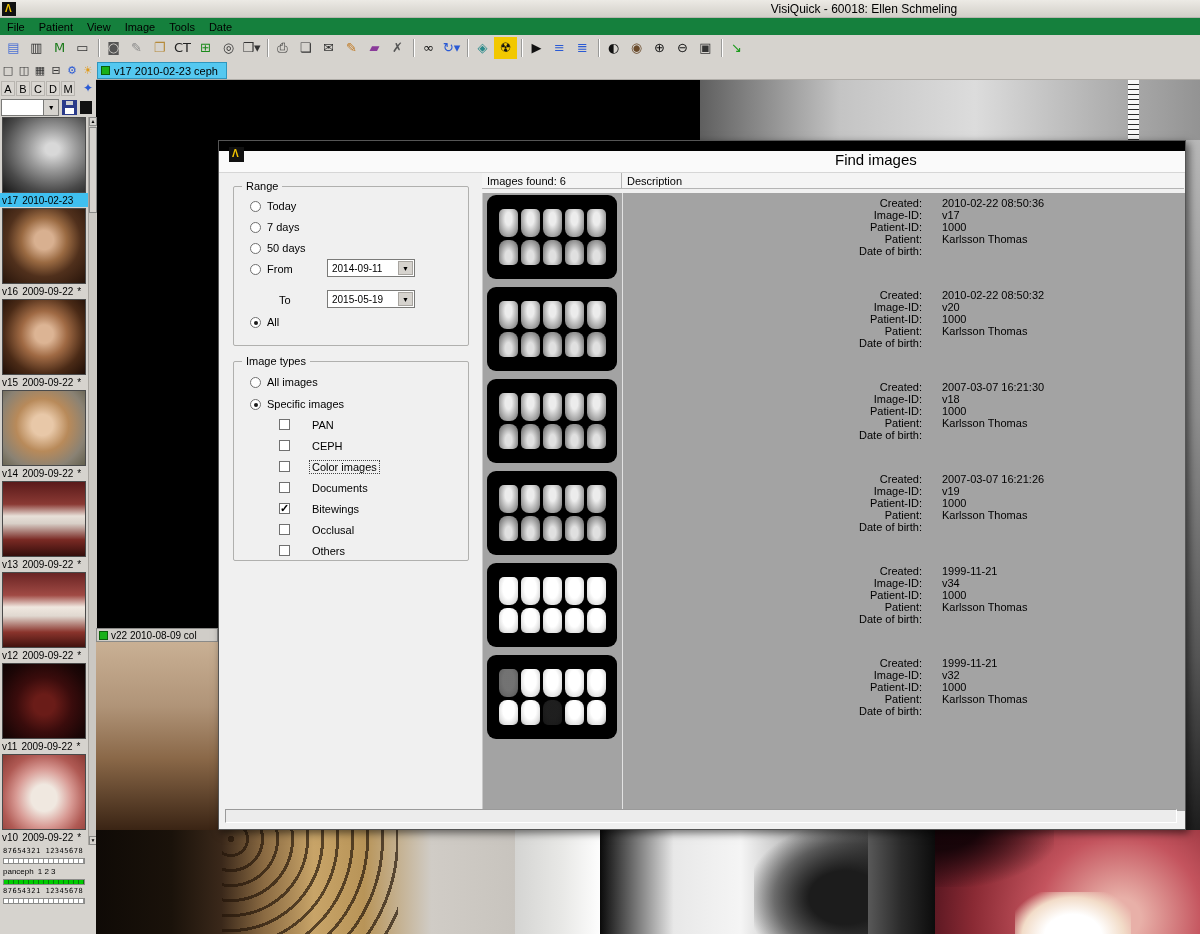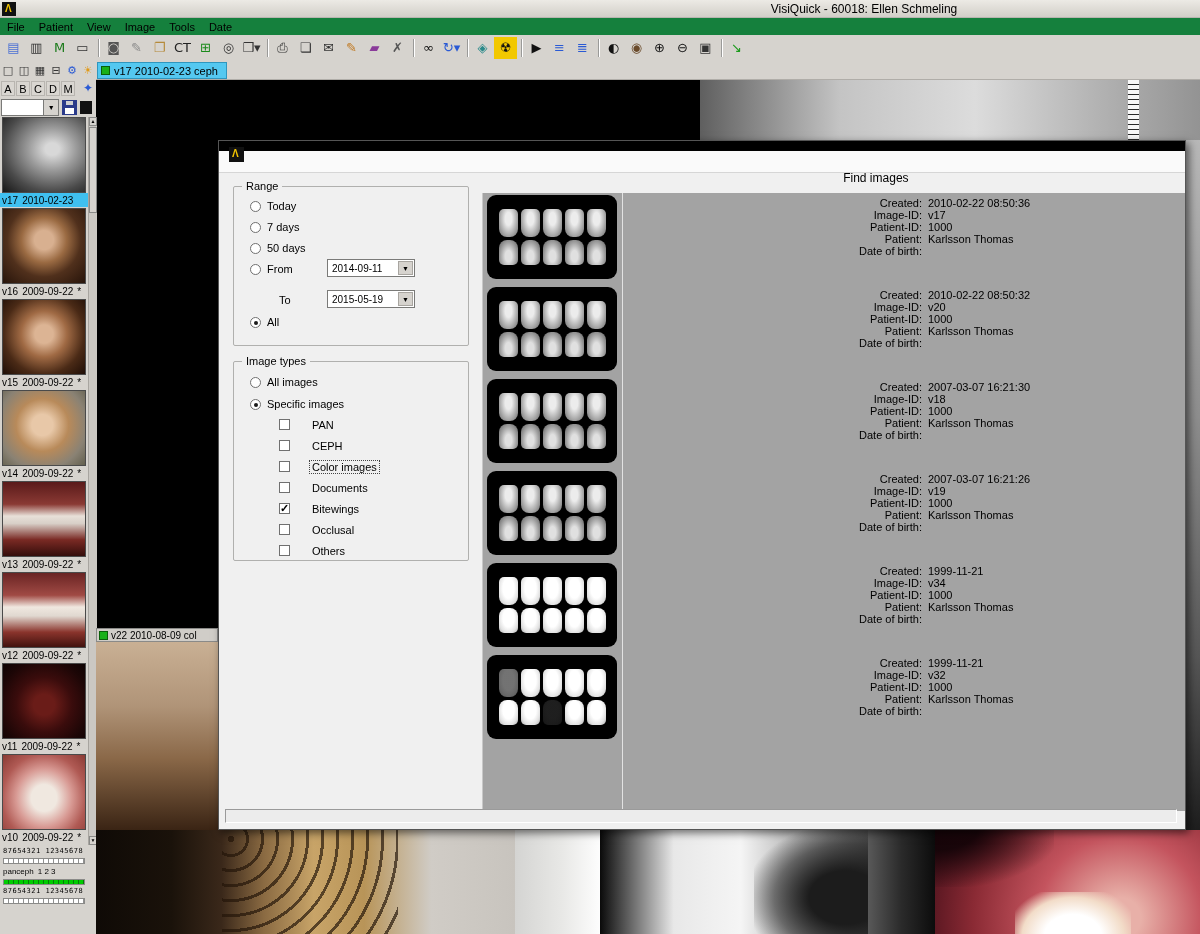--- a/index.html
+++ b/index.html
@@ -106,21 +106,21 @@
       background:radial-gradient(ellipse at 0% 0%,rgba(20,4,8,.95) 25%,transparent 75%)}
   #photo-intraoral .teeth{position:absolute;left:30%;bottom:0;width:44%;height:40%;
       background:radial-gradient(ellipse at 50% 105%,#fff 35%,#f2dcc8 62%,transparent 82%)}
 
   
   #dialog{position:absolute;left:218px;top:140px;width:968px;height:690px;background:#f0f0f0;
           border:1px solid #555;box-shadow:3px 3px 8px rgba(0,0,0,.55);z-index:10}
   #dlg-band{position:absolute;left:0;top:0;width:100%;height:10px;background:#000}
   #dlg-titlebar{position:absolute;left:0;top:10px;width:100%;height:22px;background:#fafafa;border-bottom:1px solid #d6d6d6}
   #dlg-titlebar .app-logo{position:absolute;left:10px;top:-4px;margin:0;width:15px;height:15px}
-  #dlg-titlebar .t{position:absolute;left:68%;transform:translateX(-50%);top:20px;font-size:12px;white-space:nowrap}
+  #dlg-titlebar .t{position:absolute;left:68%;transform:translateX(-50%);top:0;font-size:15px;white-space:nowrap}
   #dlg-headers{position:absolute;left:263px;top:32px;right:1px;height:16px;background:#f4f4f4;
                border-bottom:1px solid #b4b4b4;display:flex;align-items:center}
   #dlg-headers .h1{width:139px;padding-left:5px}
   #dlg-headers .h2{flex:1;padding-left:5px;border-left:1px solid #b4b4b4;height:100%;display:flex;align-items:center}
   #dlg-list{position:absolute;left:263px;top:52px;width:703px;height:618px;background:#a3a3a3;border-left:1px solid #c8c8c8}
   #dlg-list::before{content:"";position:absolute;left:139px;top:0;bottom:0;width:1px;background:#e2e2e2}
   #dlg-status{position:absolute;left:6px;bottom:6px;width:952px;height:14px;background:#ececec;
               border:1px solid;border-color:#9a9a9a #fff #fff #9a9a9a}
 
   .groupbox{position:absolute;border:1px solid #b0b0ae;border-radius:2px}
@@ -150,21 +150,21 @@
          background:radial-gradient(ellipse at 50% 35%,#ececec 25%,#b0b0b0 60%,#6a6a6a 100%)}
   .trow.lower .tooth{height:25px;border-radius:8px 8px 5px 5px;
          background:radial-gradient(ellipse at 50% 65%,#e0e0e0 25%,#a0a0a0 60%,#5a5a5a 100%)}
   #dlg-list > div:nth-of-type(5) .tooth,
   #dlg-list > div:nth-of-type(6) .tooth{background:radial-gradient(ellipse at 50% 40%,#ffffff 42%,#e2e2e2 72%,#a8a8a8 100%)}
   #dlg-list > div:nth-of-type(6) .trow.lower .tooth:nth-child(3){opacity:.12}
   #dlg-list > div:nth-of-type(6) .trow.upper .tooth:nth-child(1){opacity:.45}
   .r-desc{flex:1;padding-top:2px}
   .d-line{display:flex;line-height:12px}
   .d-line .lbl{width:305px;text-align:right;flex:none}
-  .d-line .val{margin-left:6px}
+  .d-line .val{margin-left:20px}
 </style>
 </head>
 <body>
 
 <div id="titlebar">
   <span class="app-logo"></span>
   <span class="title">VisiQuick - 60018: Ellen Schmeling</span>
 </div>
 
 <div id="menubar">
@@ -452,20 +452,24 @@
     </div>
 </div>
 
 <div id="dialog">
   <div id="dlg-band"></div>
   <div id="dlg-titlebar">
     <span class="app-logo"></span>
     <span class="t">Find images</span>
   </div>
 
+  <div id="dlg-headers">
+    <span class="h1">Images found: 6</span>
+    <span class="h2">Description</span>
+  </div>
 
   <div class="groupbox" id="gb-range">
     <span class="gb-label">Range</span>
     <div class="opt-row" style="left:16px;top:12px">
       <span class="radio"></span>
       <span>Today</span>
     </div>
     <div class="opt-row" style="left:16px;top:33px">
       <span class="radio"></span>
       <span>7 days</span>

